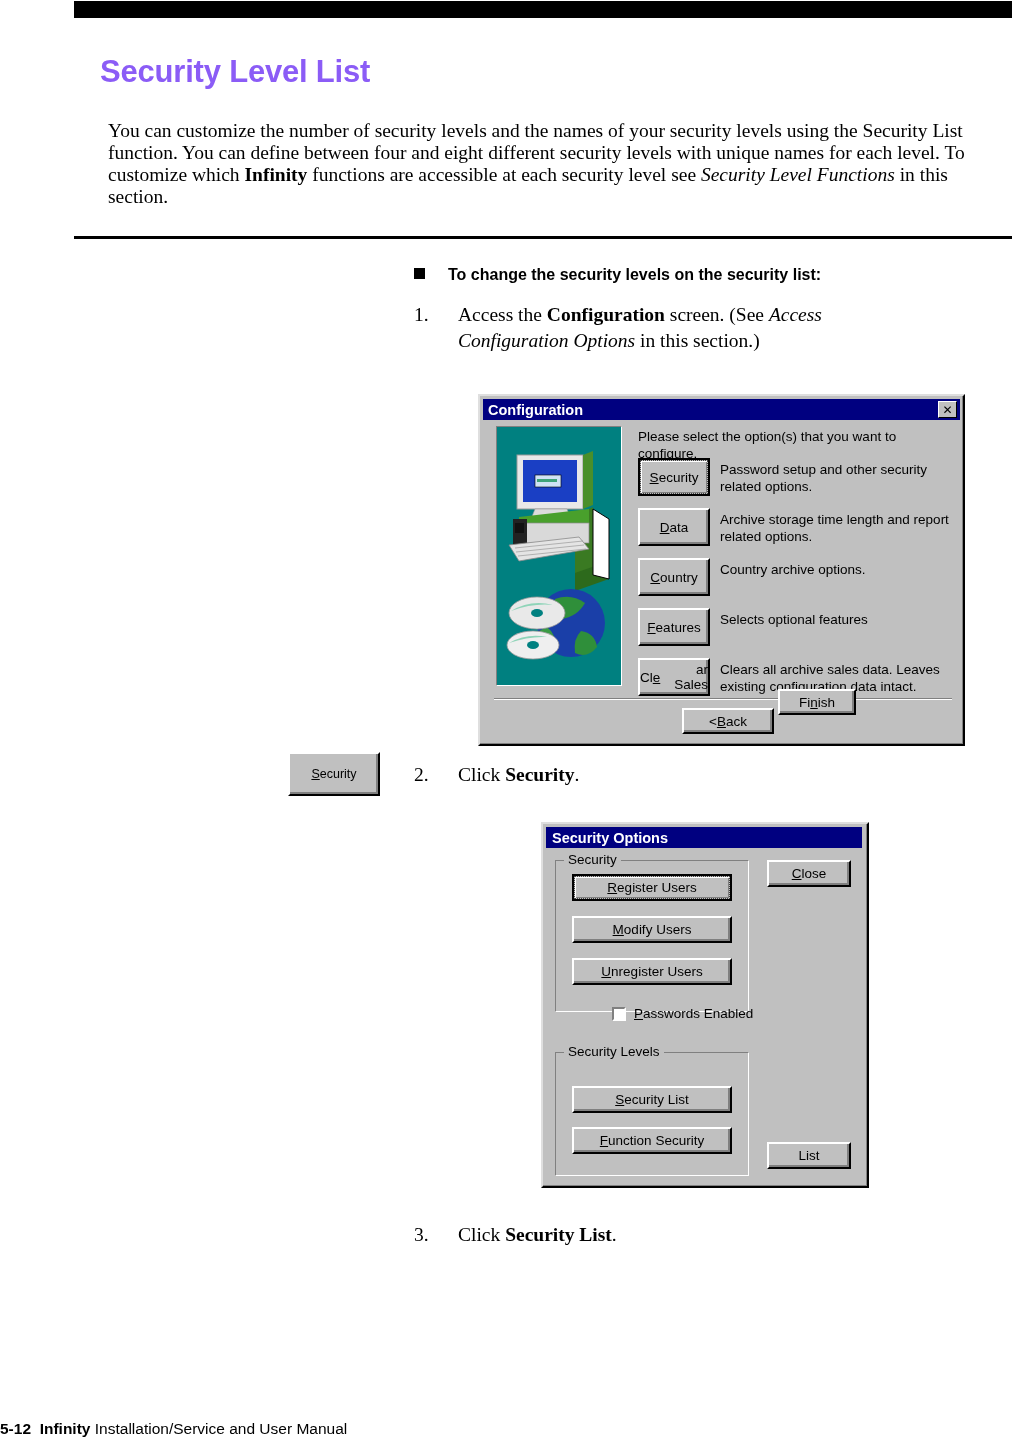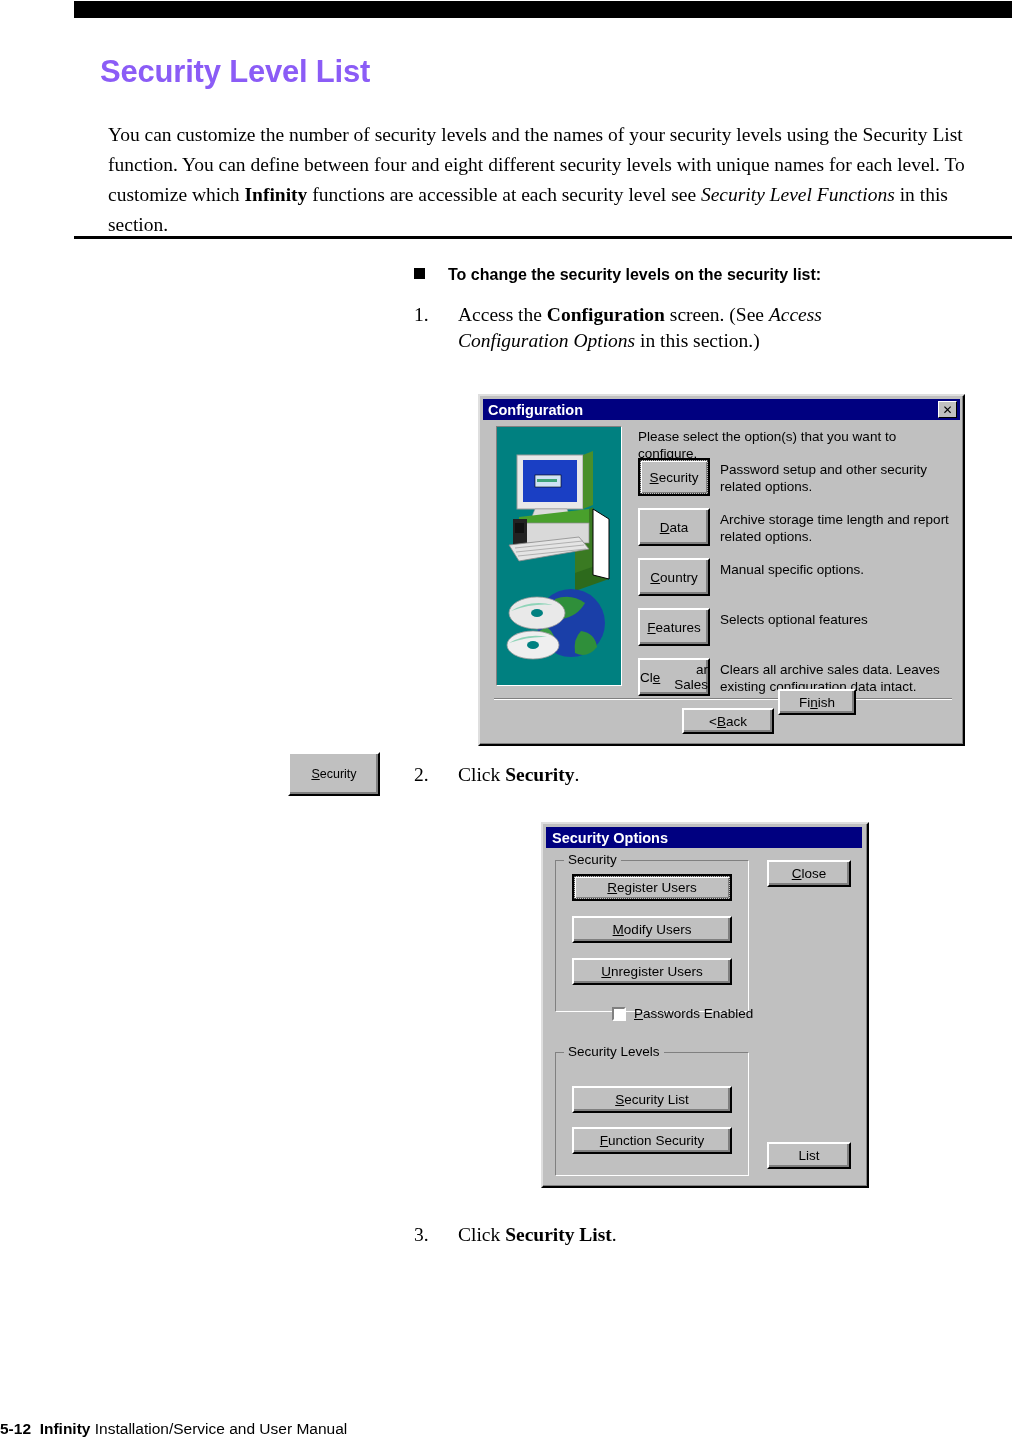--- a/index.html
+++ b/index.html
@@ -31,21 +31,21 @@
     font-size: 31px;
     letter-spacing: -0.2px;
     color: #8b5cf6;
     margin-left: 28px;
   }
   .intro {
     position: absolute;
     left: 108px; top: 100px;
     width: 890px;
     font-size: 19.5px;
-    line-height: 30px;
+    line-height: 22px;
     text-align: left;
   }
   .intro b { font-weight: bold; }
   .intro i { font-style: italic; }
 
   .rule {
     position: absolute;
     left: 74px; top: 236px;
     width: 938px; height: 3px;
     background: #000;
@@ -350,21 +350,21 @@
   <div class="desc" style="left:158px; top:32px; width:320px;">Please select the option(s) that you want to configure.</div>
 
   <div id="config-options">
       <div class="w95btn default" style="left: 158px; top: 62px; width: 72px; height: 38px;">
         <span class="inner"><u>S</u>ecurity</span>
       </div>
       <div class="desc" style="left: 240px; top: 65px; width: 236px;">Password setup and other security related options.</div>
       <div class="w95btn" style="left: 158px; top: 112px; width: 72px; height: 38px;"><u>D</u>ata</div>
       <div class="desc" style="left: 240px; top: 115px; width: 236px;">Archive storage time length and report related options.</div>
       <div class="w95btn" style="left: 158px; top: 162px; width: 72px; height: 38px;"><u>C</u>ountry</div>
-      <div class="desc" style="left: 240px; top: 165px; width: 236px;">Manual specific options.</div>
+      <div class="desc" style="left: 240px; top: 165px; width: 236px;">Country archive options.</div>
       <div class="w95btn" style="left: 158px; top: 212px; width: 72px; height: 38px;"><u>F</u>eatures</div>
       <div class="desc" style="left: 240px; top: 215px; width: 236px;">Selects optional features</div>
       <div class="w95btn" style="left: 158px; top: 262px; width: 72px; height: 38px; text-align: right;">Cl<u>e</u>ar Sales</div>
       <div class="desc" style="left: 240px; top: 265px; width: 236px;">Clears all archive sales data.  Leaves existing configuration data intact.</div>
     </div>
 
   <div class="sep-line"></div>
 
   <div class="w95btn" id="cfg-back" style="left:202px; top:312px; width:92px; height:26px;">&lt; <u>B</u>ack</div>
   <div class="w95btn" id="cfg-finish" style="left:298px; top:293px; width:78px; height:26px;">Fi<u>n</u>ish</div>

